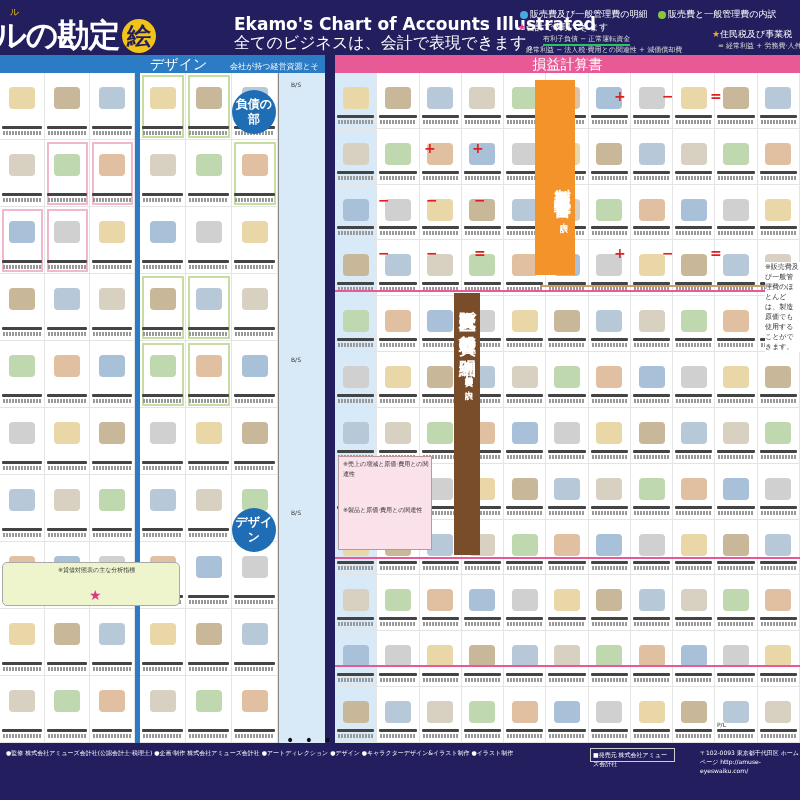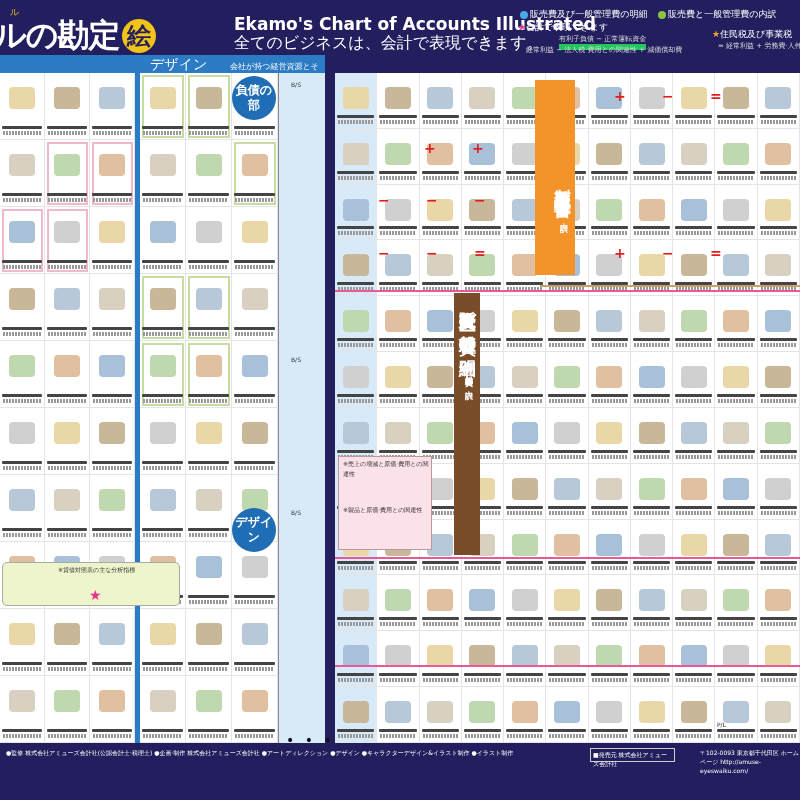--- a/index.html
+++ b/index.html
@@ -69,33 +69,34 @@
     <div class="legend">
       <div class="row" style="left:0;top:0">
         <span class="dot" style="background:#4aa8e0"></span><span>販売費及び一般管理費の明細</span>
       </div>
       <div class="row" style="left:138px;top:0">
         <span class="dot" style="background:#8cc63f"></span><span>販売費と一般管理費の内訳</span>
       </div>
       <div class="row" style="left:-2px;top:13px">
         <span class="star">★</span><span>会計で表現できます</span>
       </div>
-      <div class="row formula" style="left:39px;top:26px;border-bottom:6px solid #22c55e">有利子負債 − 正常運転資金</div>
+      <div class="row formula" style="left:23px;top:26px;border-bottom:2px solid #22c55e">有利子負債 − 正常運転資金</div>
       <div class="row formula" style="left:6px;top:37px">経常利益 − 法人税·費用との関連性 + 減価償却費</div>
       <div class="row" style="left:192px;top:20px">
         <span class="star2">★</span><span>住民税及び事業税</span>
       </div>
       <div class="row formula" style="left:198px;top:33px">= 経常利益 + 労務費·人件費 + 地代·賃借料</div>
     </div>
   </div>
 
   <div class="bs-head">
     <span>デザイン</span>
     <small>会社が持つ経営資源とその財源の一覧表。</small>
   </div>
+  <div class="pl-head">損益計算書</div>
 
   <div class="bs-body"></div>
   <div class="grid-cells" id="bs-left" style="left:0;top:73px;width:135px;height:670px;grid-template-columns:repeat(3,1fr);grid-template-rows:repeat(10,1fr)">
       <div class="cell">
         <div class="ic" style="background: rgb(233, 215, 168);"></div>
         <div class="lb"></div>
         <div class="ds"></div>
       </div>
       <div class="cell">
         <div class="ic" style="background: rgb(201, 183, 154);"></div>
@@ -391,21 +392,21 @@
         <div class="ds"></div>
       </div>
       <div class="cell">
         <div class="ic" style="background: rgb(224, 192, 160);"></div>
         <div class="lb"></div>
         <div class="ds"></div>
       </div>
     </div>
   <div class="bs-side"></div>
 
-  <div class="badge" style="left:232px;top:76px">負債の部</div>
+  <div class="badge" style="left:232px;top:90px">負債の部</div>
   <div class="badge" style="left:232px;top:508px">デザイン</div>
 
   <div class="yellowbox">
     <div class="note" style="left:55px;top:2px;font-size:6px">※貸借対照表の主な分析指標</div>
     <span class="star" style="position:absolute;left:86px;top:24px;font-size:14px">★</span>
   </div>
 
   <div class="note" style="left:291px;top:80px;font-size:6px">B/S</div>
   <div class="note" style="left:291px;top:355px;font-size:6px">B/S</div>
   <div class="note" style="left:291px;top:508px;font-size:6px">B/S</div>
@@ -1102,20 +1103,21 @@
   <div class="op" style="left:710px;top:88px">=</div>
   <div class="op" style="left:614px;top:245px">+</div>
   <div class="op" style="left:662px;top:245px">−</div>
   <div class="op" style="left:710px;top:245px">=</div>
 
   <div class="pinkbox">
     <div class="note" style="left:4px;top:2px;font-size:6px">※売上の増減と原価·費用との関連性</div>
     <div class="note" style="left:4px;top:48px;font-size:6px">※製品と原価·費用との関連性</div>
   </div>
 
+  <div class="note" style="left:765px;top:262px;width:35px;font-size:7px;background:#fff">※販売費及び一般管理費のほとんどは、製造原価でも使用することができます。</div>
   <div class="note" style="left:717px;top:720px;font-size:6px">P/L</div>
 
   <div class="footer">
     <div class="credits">●監修 株式会社アミューズ会計社(公認会計士·税理士) ●企画·制作 株式会社アミューズ会計社 ●アートディレクション ●デザイン ●キャラクターデザイン&amp;イラスト制作 ●イラスト制作</div>
     <div class="pub">
       <span>■発売元</span>
       <span>株式会社アミューズ会計社</span>
     </div>
     <div class="addr">〒102-0093 東京都千代田区 ホームページ http://amuse-eyeswaiku.com/</div>
   </div>

